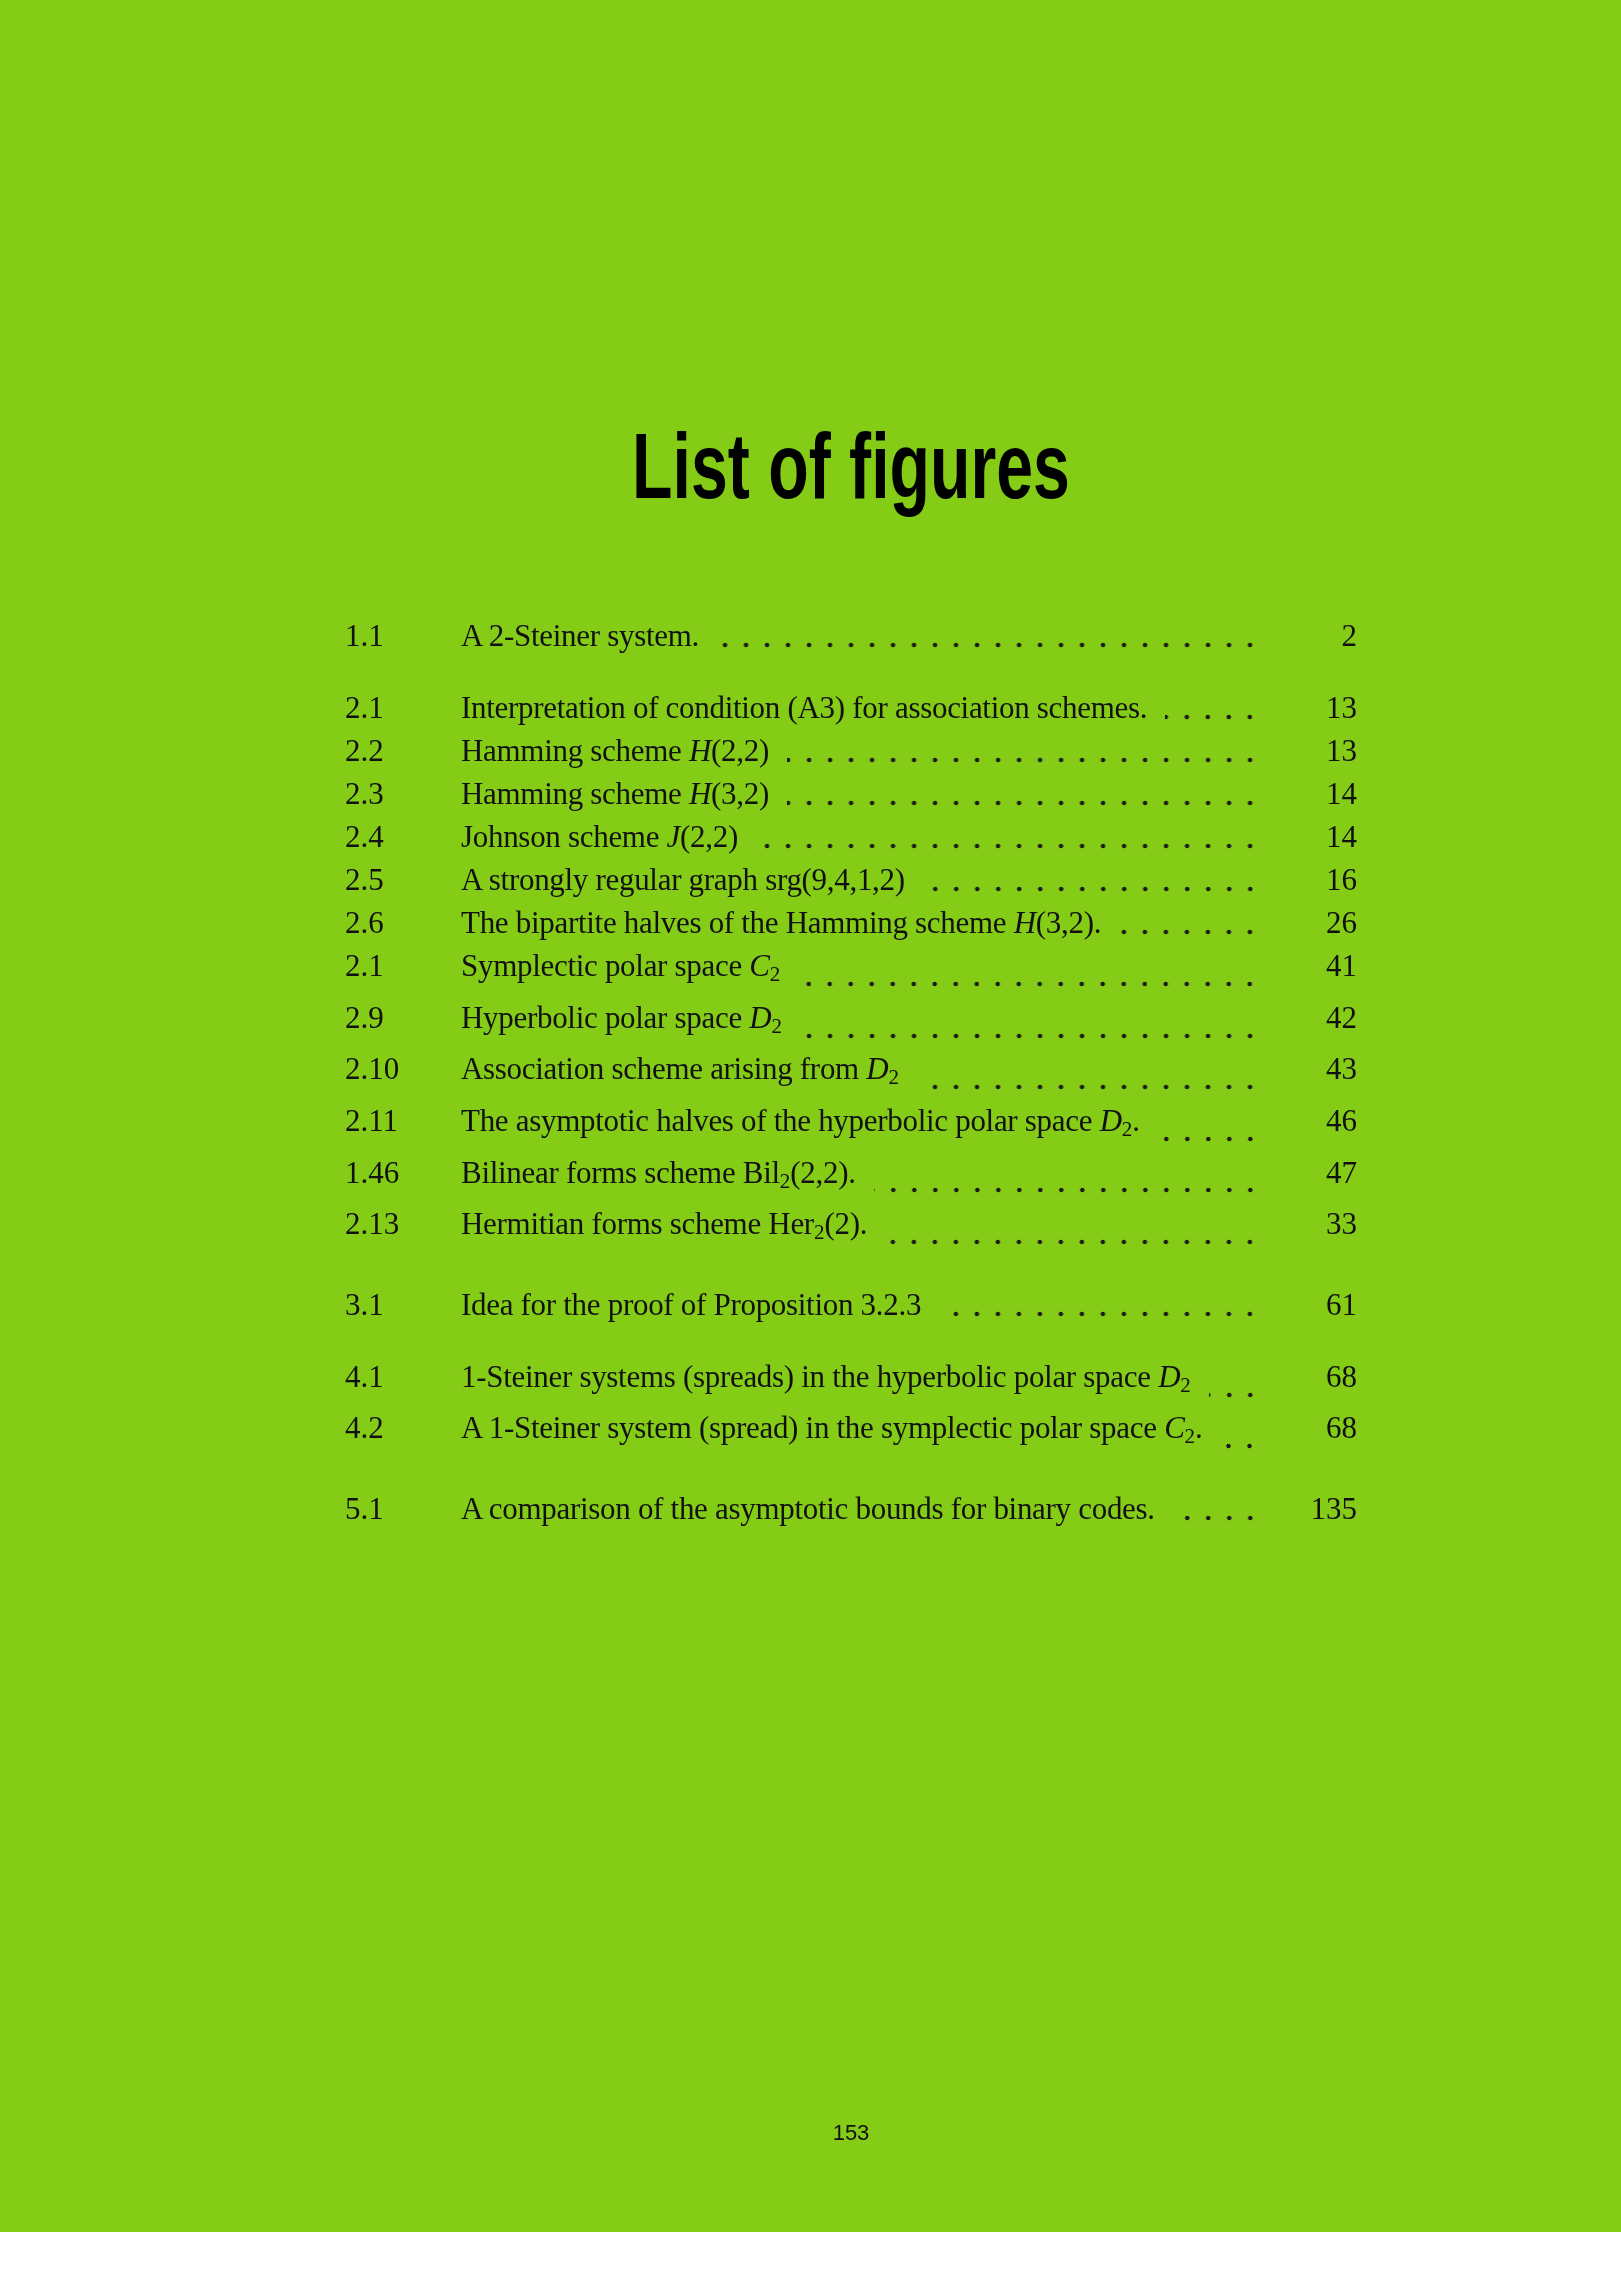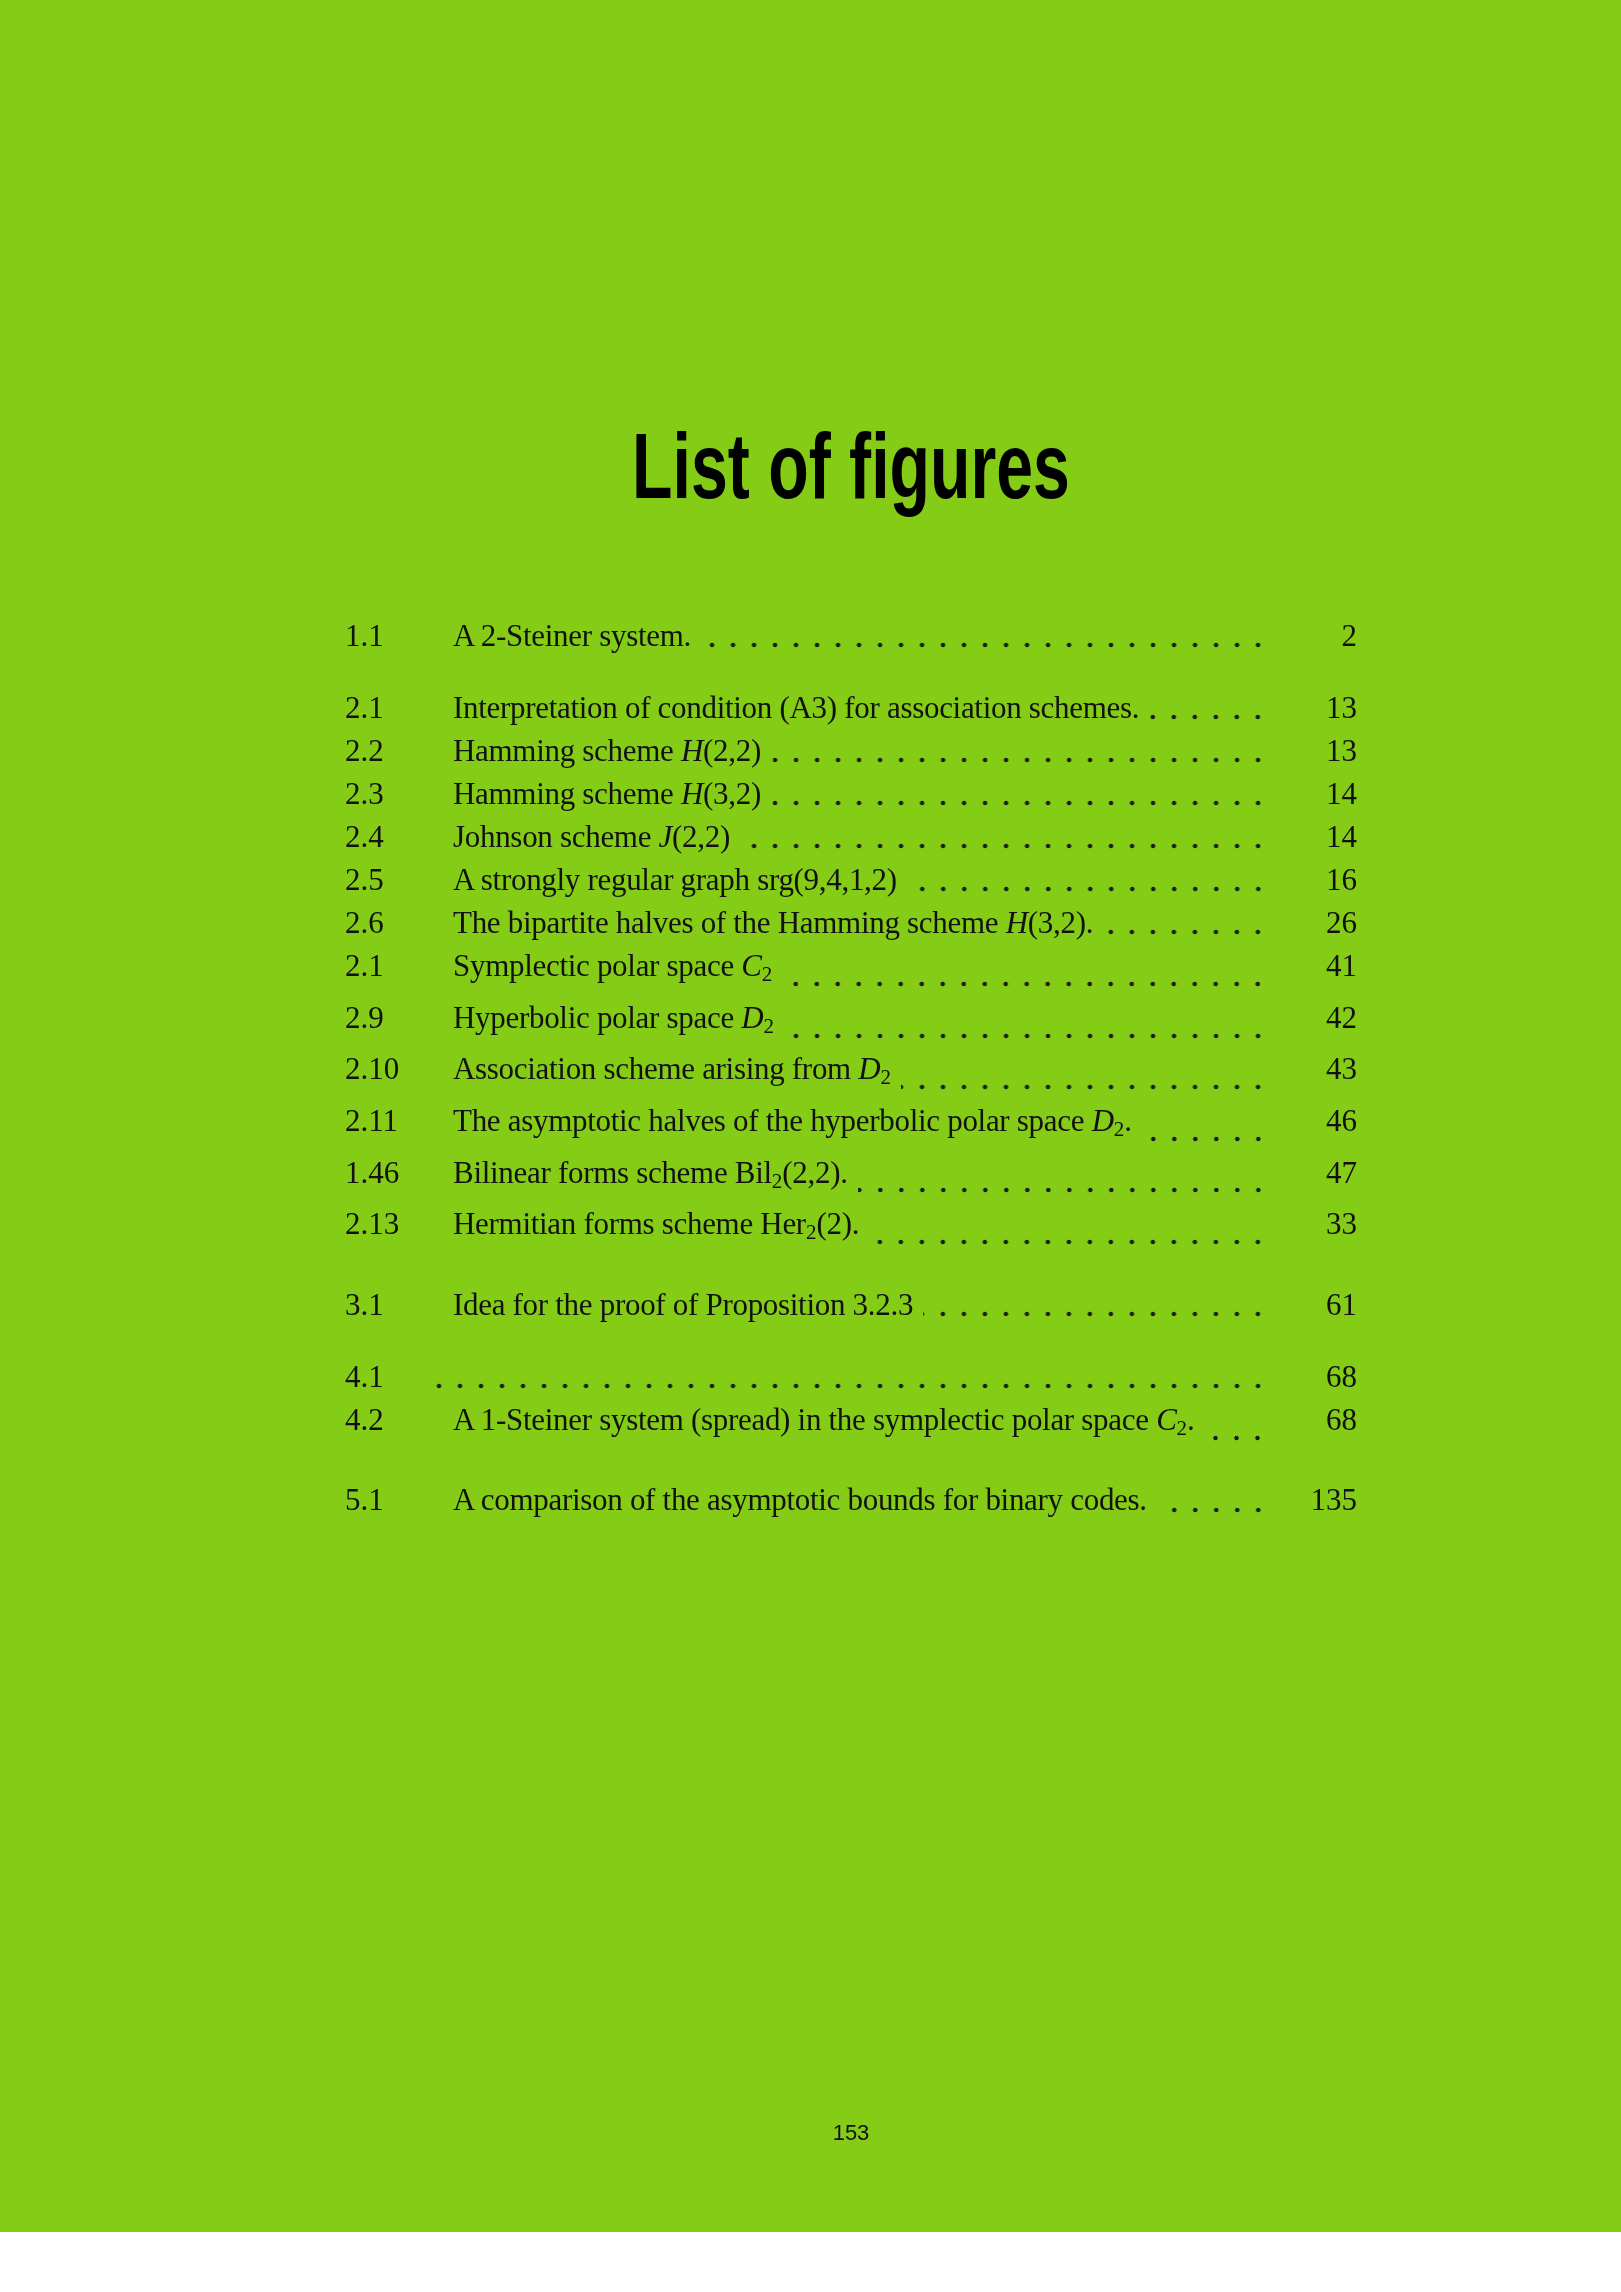--- a/index.html
+++ b/index.html
@@ -39,20 +39,21 @@
     margin-top: 102px;
     font-size: 31px;
     line-height: 43px;
   }
   .lof-group { margin-top: 29px; }
   .lof-group:first-child { margin-top: 0; }
   .row {
     display: flex;
     align-items: baseline;
     width: 100%;
+    gap: 8px;
   }
   .num {
     flex: 0 0 72px;
     white-space: nowrap;
   }
   .cap {
     white-space: nowrap;
     letter-spacing: -0.3px;
     flex: 0 1 auto;
     overflow: hidden;
@@ -186,20 +187,21 @@
           <div class="row">
             <span class="num">3.1</span>
             <span class="cap"><span>Idea for the proof of Proposition 3.2.3</span></span>
             <span class="leader"></span>
             <span class="pg">61</span>
           </div>
         </div>
         <div class="lof-group">
           <div class="row">
             <span class="num">4.1</span>
+            <span class="cap"><span>1-Steiner systems (spreads) in the hyperbolic polar space </span><span class="mi">D</span><span class="ms">2</span></span>
             <span class="leader"></span>
             <span class="pg">68</span>
           </div>
           <div class="row">
             <span class="num">4.2</span>
             <span class="cap"><span>A 1-Steiner system (spread) in the symplectic polar space </span><span class="mi">C</span><span class="ms">2</span><span>.</span></span>
             <span class="leader"></span>
             <span class="pg">68</span>
           </div>
         </div>

